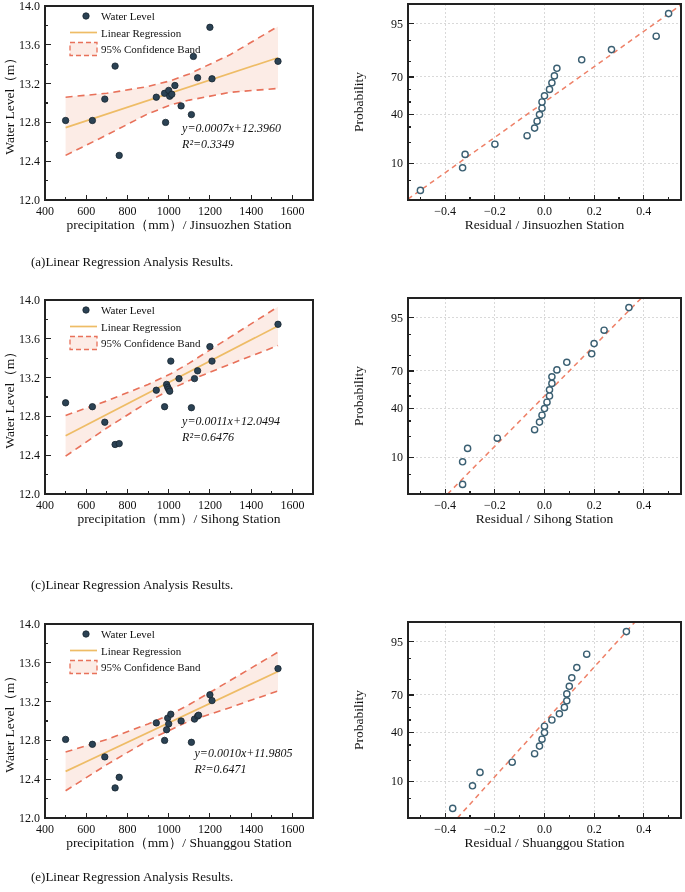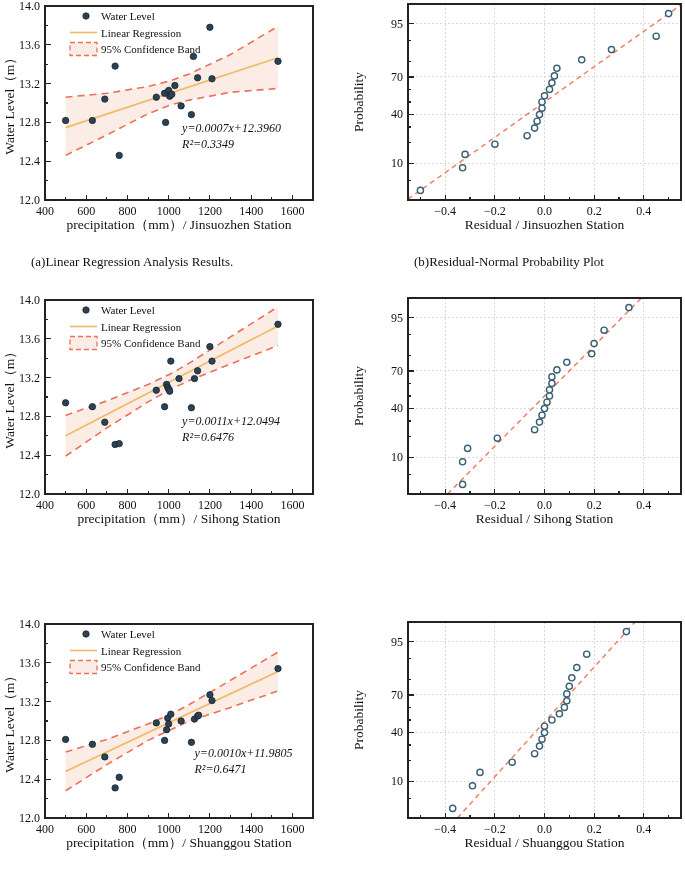--- a/index.html
+++ b/index.html
@@ -516,15 +516,16 @@
           <text x="60" y="27.511507781468346" font-family="&quot;Liberation Serif&quot;, serif" font-size="12" fill="#111111" text-anchor="end">95</text>
         </g>
         <g>
           <text x="201.5" y="229" font-family="&quot;Liberation Serif&quot;, serif" font-size="13.5" fill="#111111" text-anchor="middle">Residual / Shuanggou Station</text>
           <text x="20" y="102" font-family="&quot;Liberation Serif&quot;, serif" font-size="13.5" fill="#111111" text-anchor="middle" transform="rotate(-90 20 102)">Probability</text>
         </g>
       </svg>
   </figure>
 
   <div class="caption" style="left:31px;top:254px">(a)Linear Regression Analysis Results.</div>
-  <div class="caption" style="left:414px;top:254px">(b)Residual-Normal Probability Plot</div>
+  <div class="caption" style="left:31px;top:577px">(c)Linear Regression Analysis Results.</div>
+  <div class="caption" style="left:31px;top:869px">(e)Linear Regression Analysis Results.</div>
 
 </div>
 
 </body></html>

